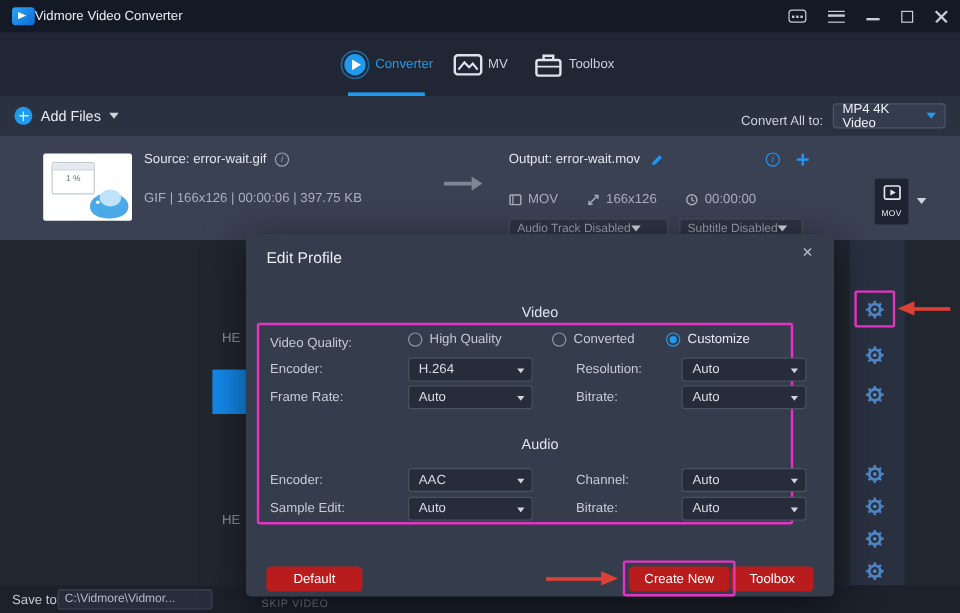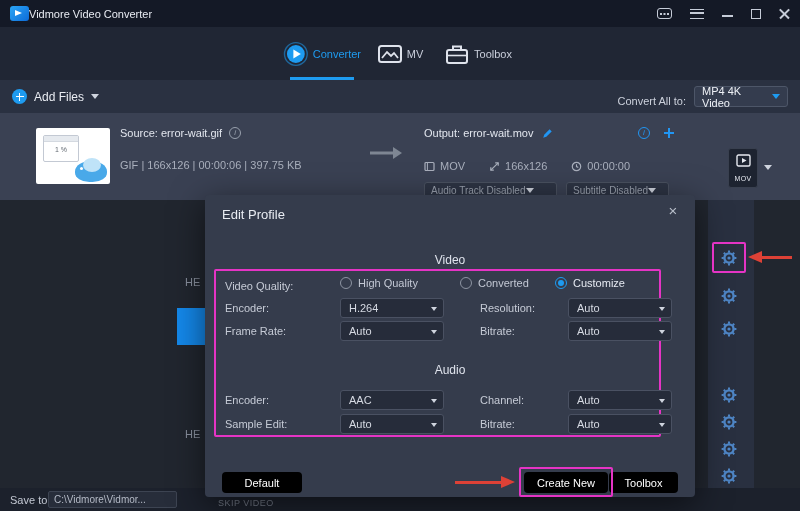--- a/index.html
+++ b/index.html
@@ -91,21 +91,21 @@
 .m-section{position:absolute;left:0;width:100%;text-align:center;color:#dfe3ec;font-size:12px}
 .m-label{position:absolute;color:#c6cbd6;font-size:11px}
 .dd{position:absolute;width:104px;height:20px;background:#262c3a;border:1px solid #4a5162;border-radius:3px;color:#d6dae3;font-size:11px;line-height:18px;padding-left:8px}
 .dd .dd-caret{position:absolute;right:6px;top:7.5px;width:0;height:0;border-left:3.5px solid transparent;border-right:3.5px solid transparent;border-top:4.5px solid #cfd4de}
 .q-opt{position:absolute;top:82px;display:flex;align-items:center;gap:6px}
 .radio{width:12px;height:12px;border:1px solid #8d94a2;border-radius:50%;flex:0 0 auto}
 .q-label{color:#c3c8d4;font-size:11px}
 .q-opt.checked .radio{border-color:#1e9bf0;position:relative}
 .q-opt.checked .radio::after{content:"";position:absolute;left:2px;top:2px;width:6px;height:6px;border-radius:50%;background:#1e9bf0}
 .q-opt.checked .q-label{color:#e6eaf2}
-.btn{position:absolute;top:277px;height:21px;background:#000000;border-radius:4px;color:#fff;font-size:11px;display:flex;align-items:center;justify-content:center}
+.btn{position:absolute;top:277px;height:21px;background:#b91c1c;border-radius:4px;color:#fff;font-size:11px;display:flex;align-items:center;justify-content:center}
 
 
 .pink-box{position:absolute;border:2px solid #e534c5;border-radius:2px;pointer-events:none}
 .arrow-line{position:absolute;height:3px;background:#dd4136}
 .arrow-head-right{position:absolute;width:0;height:0;border-top:6.5px solid transparent;border-bottom:6.5px solid transparent;border-left:14px solid #dd4136}
 .arrow-head-left{position:absolute;width:0;height:0;border-top:6.5px solid transparent;border-bottom:6.5px solid transparent;border-right:14px solid #dd4136}
 .anno{z-index:25}
 
 
 #bottombar{left:0;top:488px;width:800px;height:23px;background:#1c212c;z-index:2}

